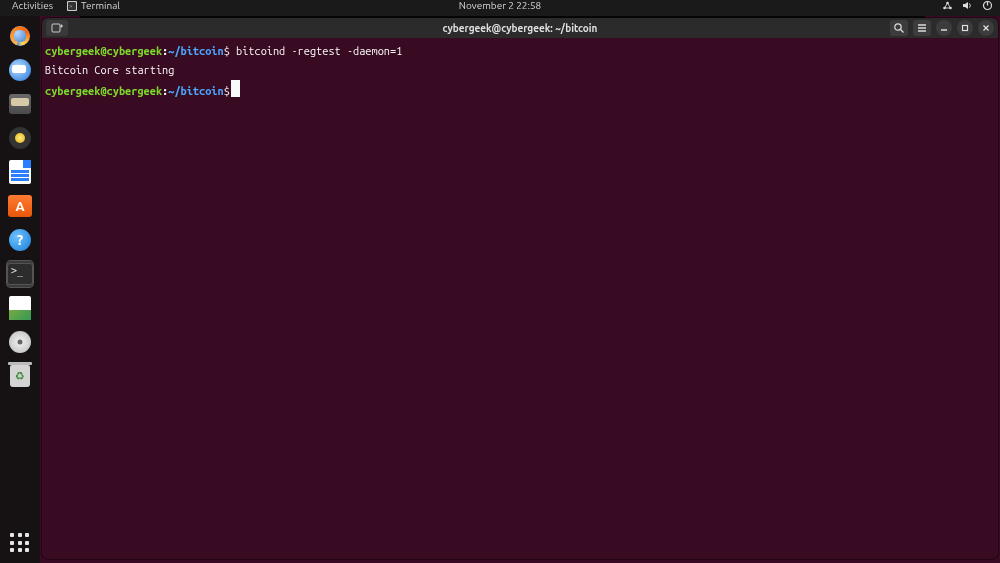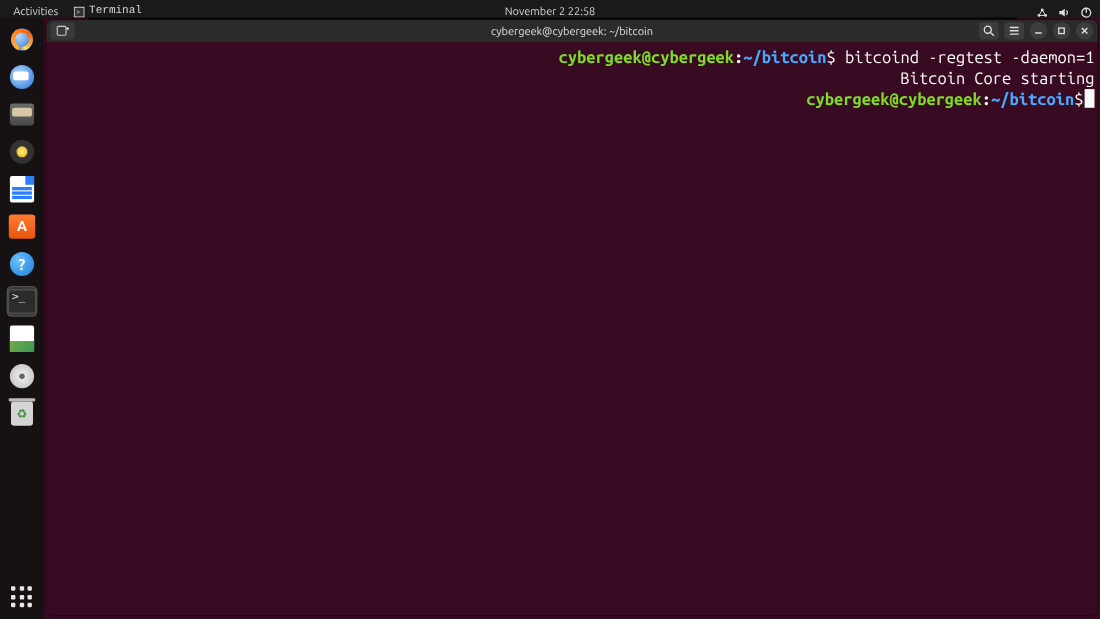--- a/index.html
+++ b/index.html
@@ -9,27 +9,27 @@
     background: #390b23;
     overflow: hidden;
     color: #e6e6e6;
     font-size: 12px;
   }
 
   
   .topbar {
     position: absolute; top: 0; left: 0; right: 0; height: 16px;
     background: #1a1a1a;
-    display: flex; align-items: flex-end;
+    display: flex; align-items: flex-start;
     color: #d6d6d6; font-size: 10px;
     z-index: 10;
   }
   .topbar .left { display: flex; align-items:center; gap:10px; padding-left:8px;}
   .topbar .left .act { padding:0 4px;}
-  .topbar .left .app { display:flex; align-items:center; gap:4px;font-family:Liberation Mono, monospace;}
+  .topbar .left .app { display:flex; align-items:center; gap:4px;}
   .topbar .center { position:absolute; left:50%; transform:translateX(-50%);}
   .topbar .right { margin-left:auto; display:flex; align-items:center; gap:10px; padding-right:8px;}
   .tb-icon { width:10px; height:10px; display:inline-block; }
   .slider-track{ position:absolute; top:15px; left:80px; width:845px; height:3px; background:#060606; border-radius:2px;}
 
   
   .dock {
     position:absolute; top:16px; left:0; bottom:0; width:40px;
     background: rgba(20,20,20,0.92);
     display:flex; flex-direction:column; align-items:center;
@@ -89,40 +89,39 @@
     height:20px; background:#2b2b2b;
     display:flex; align-items:center;
     padding:0 4px; gap:6px;
   }
   .newtab-btn{
     width:22px;height:16px;border-radius:3px;background:#3a3a3a;
     display:flex;align-items:center;justify-content:center;
   }
   .termtitle{
     position:absolute; left:50%; transform:translateX(-50%);
-    font-size:10px; font-weight:normal; color:#e0e0e0;
+    font-size:10px; font-weight:bold; color:#e0e0e0;
   }
   .termbar-right{ margin-left:auto; display:flex; gap:5px;}
   .tb-btn{
     width:18px;height:16px;border-radius:3px;background:#3c3c3c;
     display:flex;align-items:center;justify-content:center;
   }
   .tb-btn.round{ width:16px;height:16px;border-radius:50%;}
   .tb-btn svg{ display:block;}
 
   
   .termbody{
     flex:1 1 auto;
     padding:4px 3px;
     font-family:"Ubuntu Mono","DejaVu Sans Mono",monospace;
-    font-size:15px;
+    font-size:11px;
     line-height:19px;
     color:#fafafa;
     white-space:pre;
-    text-align:right;
   }
   .ps-user{ color:#7ddb2a; font-weight:bold;}
   .ps-colon{ color:#fafafa; font-weight:bold;}
   .ps-path{ color:#4aa8ff; font-weight:bold;}
   .ps-dollar{ color:#fafafa;}
   .cmd{ color:#fafafa;}
   .cursor{
     display:inline-block; width:9px; height:17px;
     background:#fafafa; vertical-align:text-bottom; margin-left:1px;
   }

